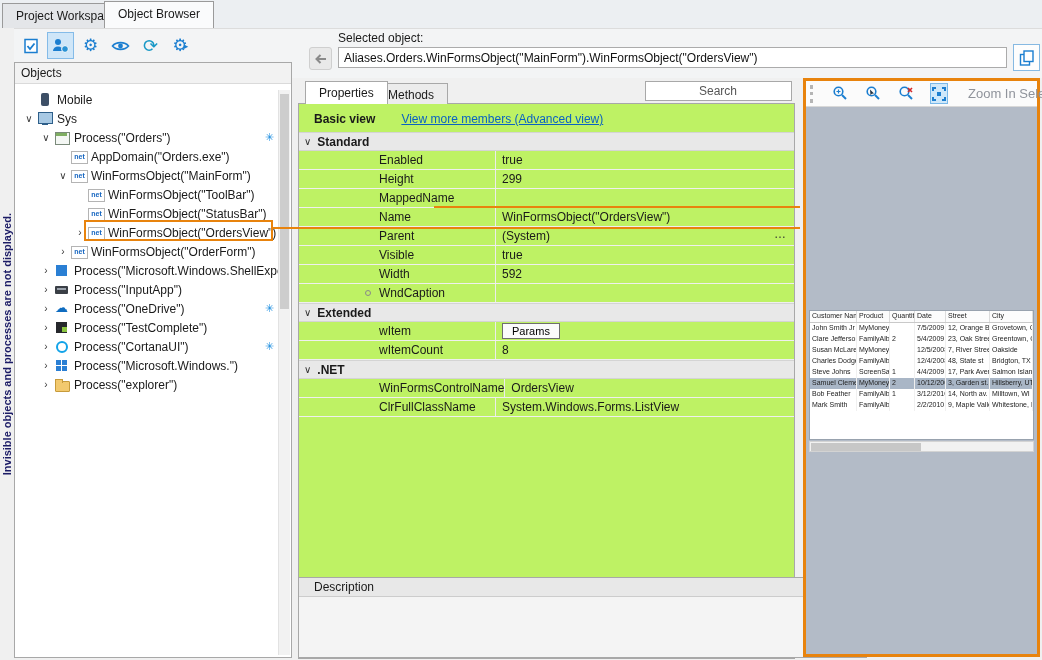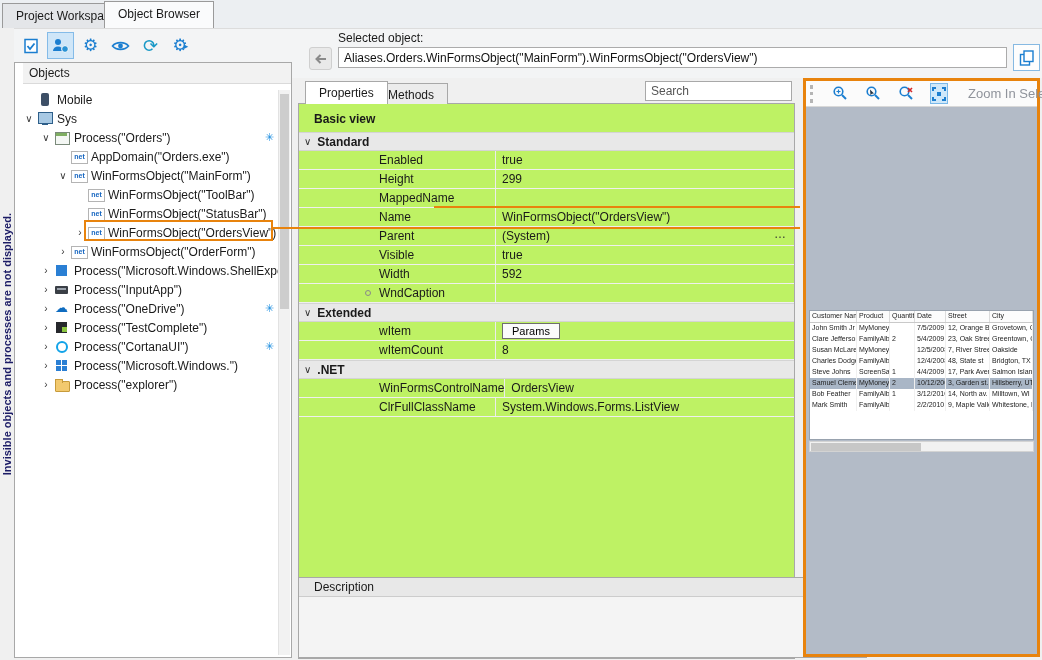--- a/index.html
+++ b/index.html
@@ -20,21 +20,21 @@
   .tbtn { width:27px; height:27px; display:flex; align-items:center; justify-content:center; border:1px solid transparent; }
   .tbtn.active { background:#cfe6f8; border:1px solid #84bbe8; }
   .glyph-icon { font-size:17px; color:#1b7ed0; line-height:1; }
   .glyph-icon.teal { color:#1898c6; }
 
   
   .note-strip { position:absolute; left:0; top:28px; width:14px; height:632px; background:#f0f0f0; display:flex; align-items:center; justify-content:center; }
   .note-strip span { writing-mode:vertical-rl; transform:rotate(180deg); font-weight:bold; font-size:11px; color:#1c1c66; white-space:nowrap; }
 
   
-  .objects { position:absolute; left:14px; top:62px; width:278px; height:596px; background:#fff; border:1px solid #a8a8a8;padding-left:8px; }
+  .objects { position:absolute; left:14px; top:62px; width:278px; height:596px; background:#fff; border:1px solid #a8a8a8; }
   .objects-header { height:21px; line-height:20px; background:#f2f2f2; border-bottom:1px solid #dadada; padding-left:6px; }
   .tree { position:absolute; left:0; top:27px; right:13px; bottom:2px; overflow:hidden; }
   .trow { position:relative; height:19px; display:flex; align-items:center; white-space:nowrap; cursor:default; }
   .texp { flex:0 0 16px; text-align:center; font-size:10px; color:#3c3c3c; }
   .ticon { flex:0 0 16px; height:15px; position:relative; margin-right:4px; }
   .tlabel { overflow:hidden; }
   .target-glyph { position:absolute; right:4px; color:#1f8fe0; font-size:11px; }
   .vscroll { position:absolute; right:1px; top:27px; width:12px; bottom:2px; background:#f2f2f2; border-left:1px solid #e2e2e2; }
   .vthumb { position:absolute; left:1px; top:4px; width:9px; height:215px; background:#cdcdcd; }
 
@@ -60,21 +60,21 @@
   .back-btn { position:absolute; left:309px; top:47px; width:23px; height:23px; background:#e9e9e9; border:1px solid #cfcfcf; border-radius:3px; display:flex; align-items:center; justify-content:center; }
   .sel-label { position:absolute; left:338px; top:31px; }
   .sel-input { position:absolute; left:338px; top:47px; width:669px; height:21px; border:1px solid #ababab; background:#fff; font-family:"Liberation Sans",sans-serif; font-size:12px; padding:0 5px; color:#111; }
   .copy-btn { position:absolute; left:1013px; top:44px; width:27px; height:27px; background:#fdfdfd; border:1px solid #86b9e2; display:flex; align-items:center; justify-content:center; }
 
   
   .itab { position:absolute; height:23px; line-height:22px; padding:0 13px; border:1px solid #a8a8a8; cursor:default; }
   .itab.active { left:305px; top:81px; background:#fff; border-bottom:none; z-index:3;text-align:center; }
   .itab.inactive { left:374px; top:83px; height:21px; background:#ececec; border-bottom:none; z-index:1; }
   .searchbox { position:absolute; left:645px; top:81px; width:147px; height:20px; border:1px solid #a8a8a8; background:#fff; display:flex; align-items:center; z-index:4; }
-  .searchbox input { flex:1; border:none; outline:none; padding:0 5px; font-family:"Liberation Sans",sans-serif; font-size:12px; color:#333; background:transparent; }
+  .searchbox input { flex:1; border:none; outline:none; padding:0 5px; font-family:"Liberation Sans",sans-serif; font-size:12px; color:#333; background:transparent;margin-left:48px; }
   .searchbox input::placeholder { color:#555; }
   .content { position:absolute; left:298px; top:103px; width:497px; height:556px; background:#bef264; border:1px solid #a8a8a8; }
   .viewrow { position:absolute; left:15px; top:8px; display:flex; gap:26px; align-items:center; }
   .basic-view { font-weight:bold; }
   .adv-link { color:#0a62c2; text-decoration:underline; cursor:pointer; }
   .pgrid { position:absolute; left:0; top:28px; right:0; }
   .ghead { height:19px; background:#e8e8e8; border-top:1px solid #d4d4d4; border-bottom:1px solid #d4d4d4; display:flex; align-items:center; padding-left:5px; gap:6px; font-weight:bold; }
   .garr { font-size:10px; color:#333; font-weight:normal; }
   .prow { height:19px; display:flex; border-bottom:1px solid #efefef; }
   .pkey { flex:0 0 157px; border-right:1px solid #ececec; display:flex; align-items:center; padding-left:40px; position:relative;margin-left:40px; }
@@ -275,20 +275,21 @@
     <input type="text" placeholder="Search" style="">
     <svg width="15" height="15" style="margin-right:3px;">
         <circle cx="6" cy="6" r="4" fill="none" stroke="#666" stroke-width="1.3"></circle>
         <line x1="9" y1="9" x2="13" y2="13" stroke="#666" stroke-width="1.5"></line>
       </svg>
   </div>
 
   <div class="content">
     <div class="viewrow">
       <span class="basic-view">Basic view</span>
+      <span class="adv-link">View more members (Advanced view)</span>
     </div>
     <div class="pgrid" id="pgrid">
         <div class="ghead">
           <span class="garr">∨</span>
           <span>Standard</span>
         </div>
         <div class="prow">
           <div class="pkey">
             <span>Enabled</span>
           </div>

